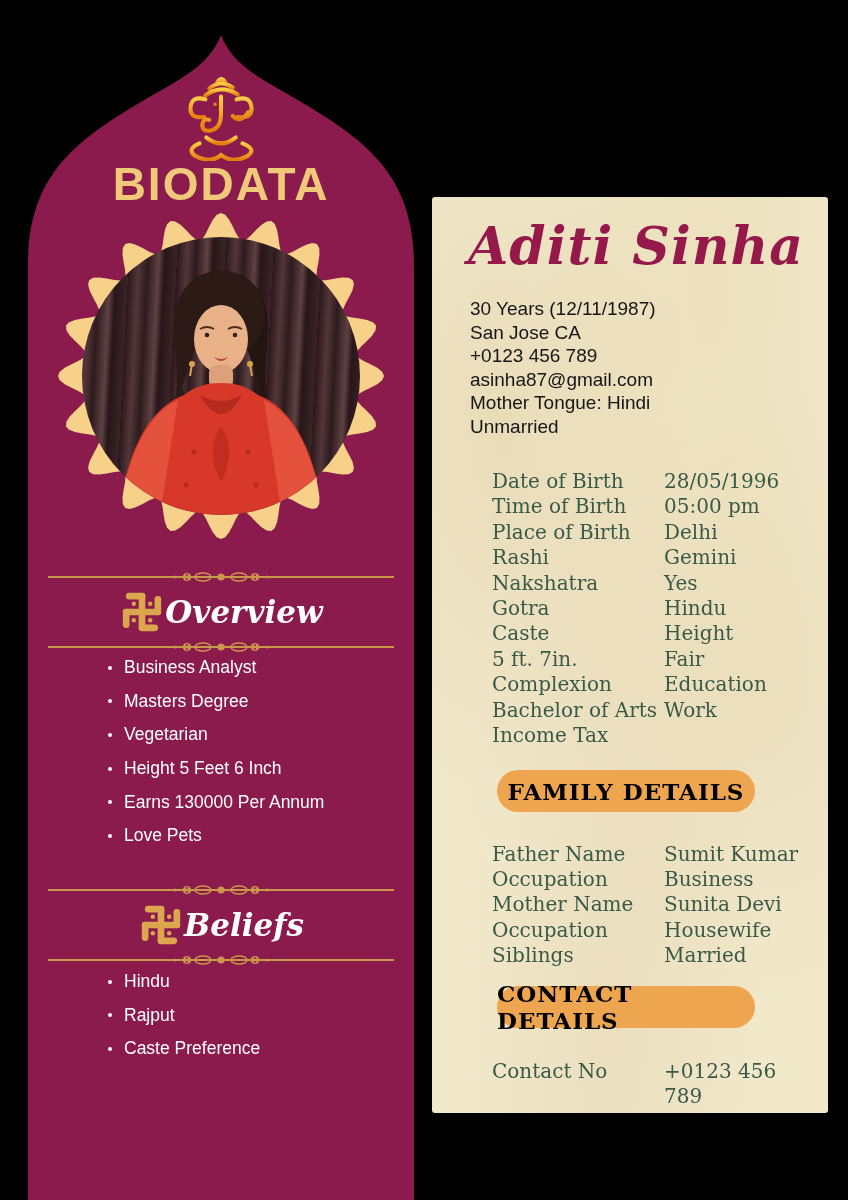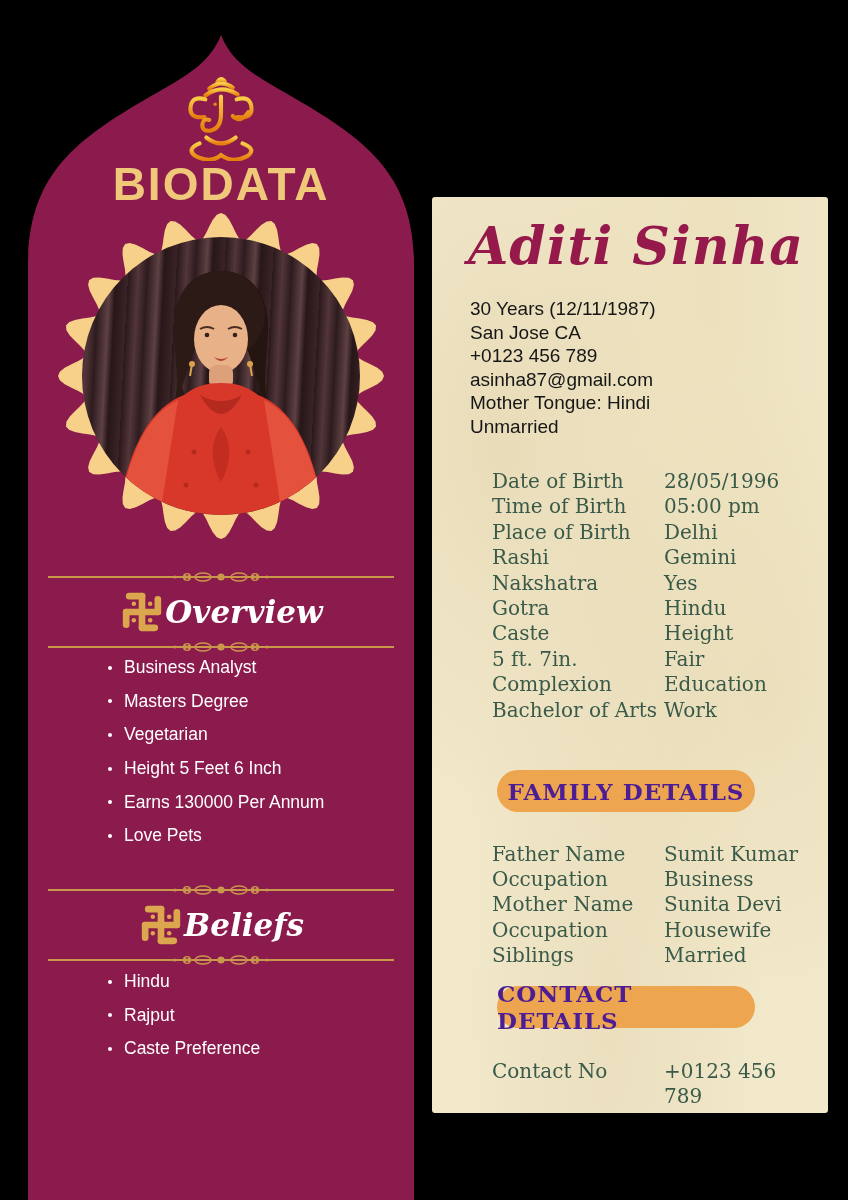--- a/index.html
+++ b/index.html
@@ -52,21 +52,21 @@
     font-size:19px; line-height:23.6px; }
   .kv-grid { position:absolute; left:33px; right:16px; display:grid;
     grid-template-columns:172px 1fr; font-family:"DejaVu Serif", serif;
     font-size:20px; color:#3A5A49;margin-left:27px; }
   .kv-grid.details { top:272px; line-height:25.4px; }
   .kv-grid.family  { top:645px; line-height:25.2px; }
   .kv-grid.contact { top:862px; line-height:25px; }
   .pill { position:absolute; left:65px; width:258px; height:42px; border-radius:21px;
     background:#EDA64F; display:flex; align-items:center; justify-content:center;
     font-family:"DejaVu Serif", serif; font-weight:bold; font-size:23px;
-    color:#4c1d95; letter-spacing:1px; }
+    color:#000000; letter-spacing:1px; }
   .pill.family-pill { top:573px; }
   .pill.contact-pill { top:789px; }
 </style>
 </head>
 <body>
 
 <div id="stage">
 
   <div class="left-panel">
     <svg class="dome-svg" viewBox="0 0 386 1165">
@@ -307,20 +307,21 @@
       <div>Gotra</div>
         <div>Hindu</div>
       <div>Caste</div>
       <div>Height</div>
         <div>5 ft. 7in.</div>
       <div>Fair</div>
         <div>Complexion</div>
       <div>Education</div>
         <div>Bachelor of Arts</div>
       <div>Work</div>
+        <div>Income Tax</div>
     </div>
 
     <div class="pill family-pill">FAMILY DETAILS</div>
 
     <div class="kv-grid family">
       <div>Father Name</div>
         <div>Sumit Kumar</div>
       <div>Occupation</div>
         <div>Business</div>
       <div>Mother Name</div>

